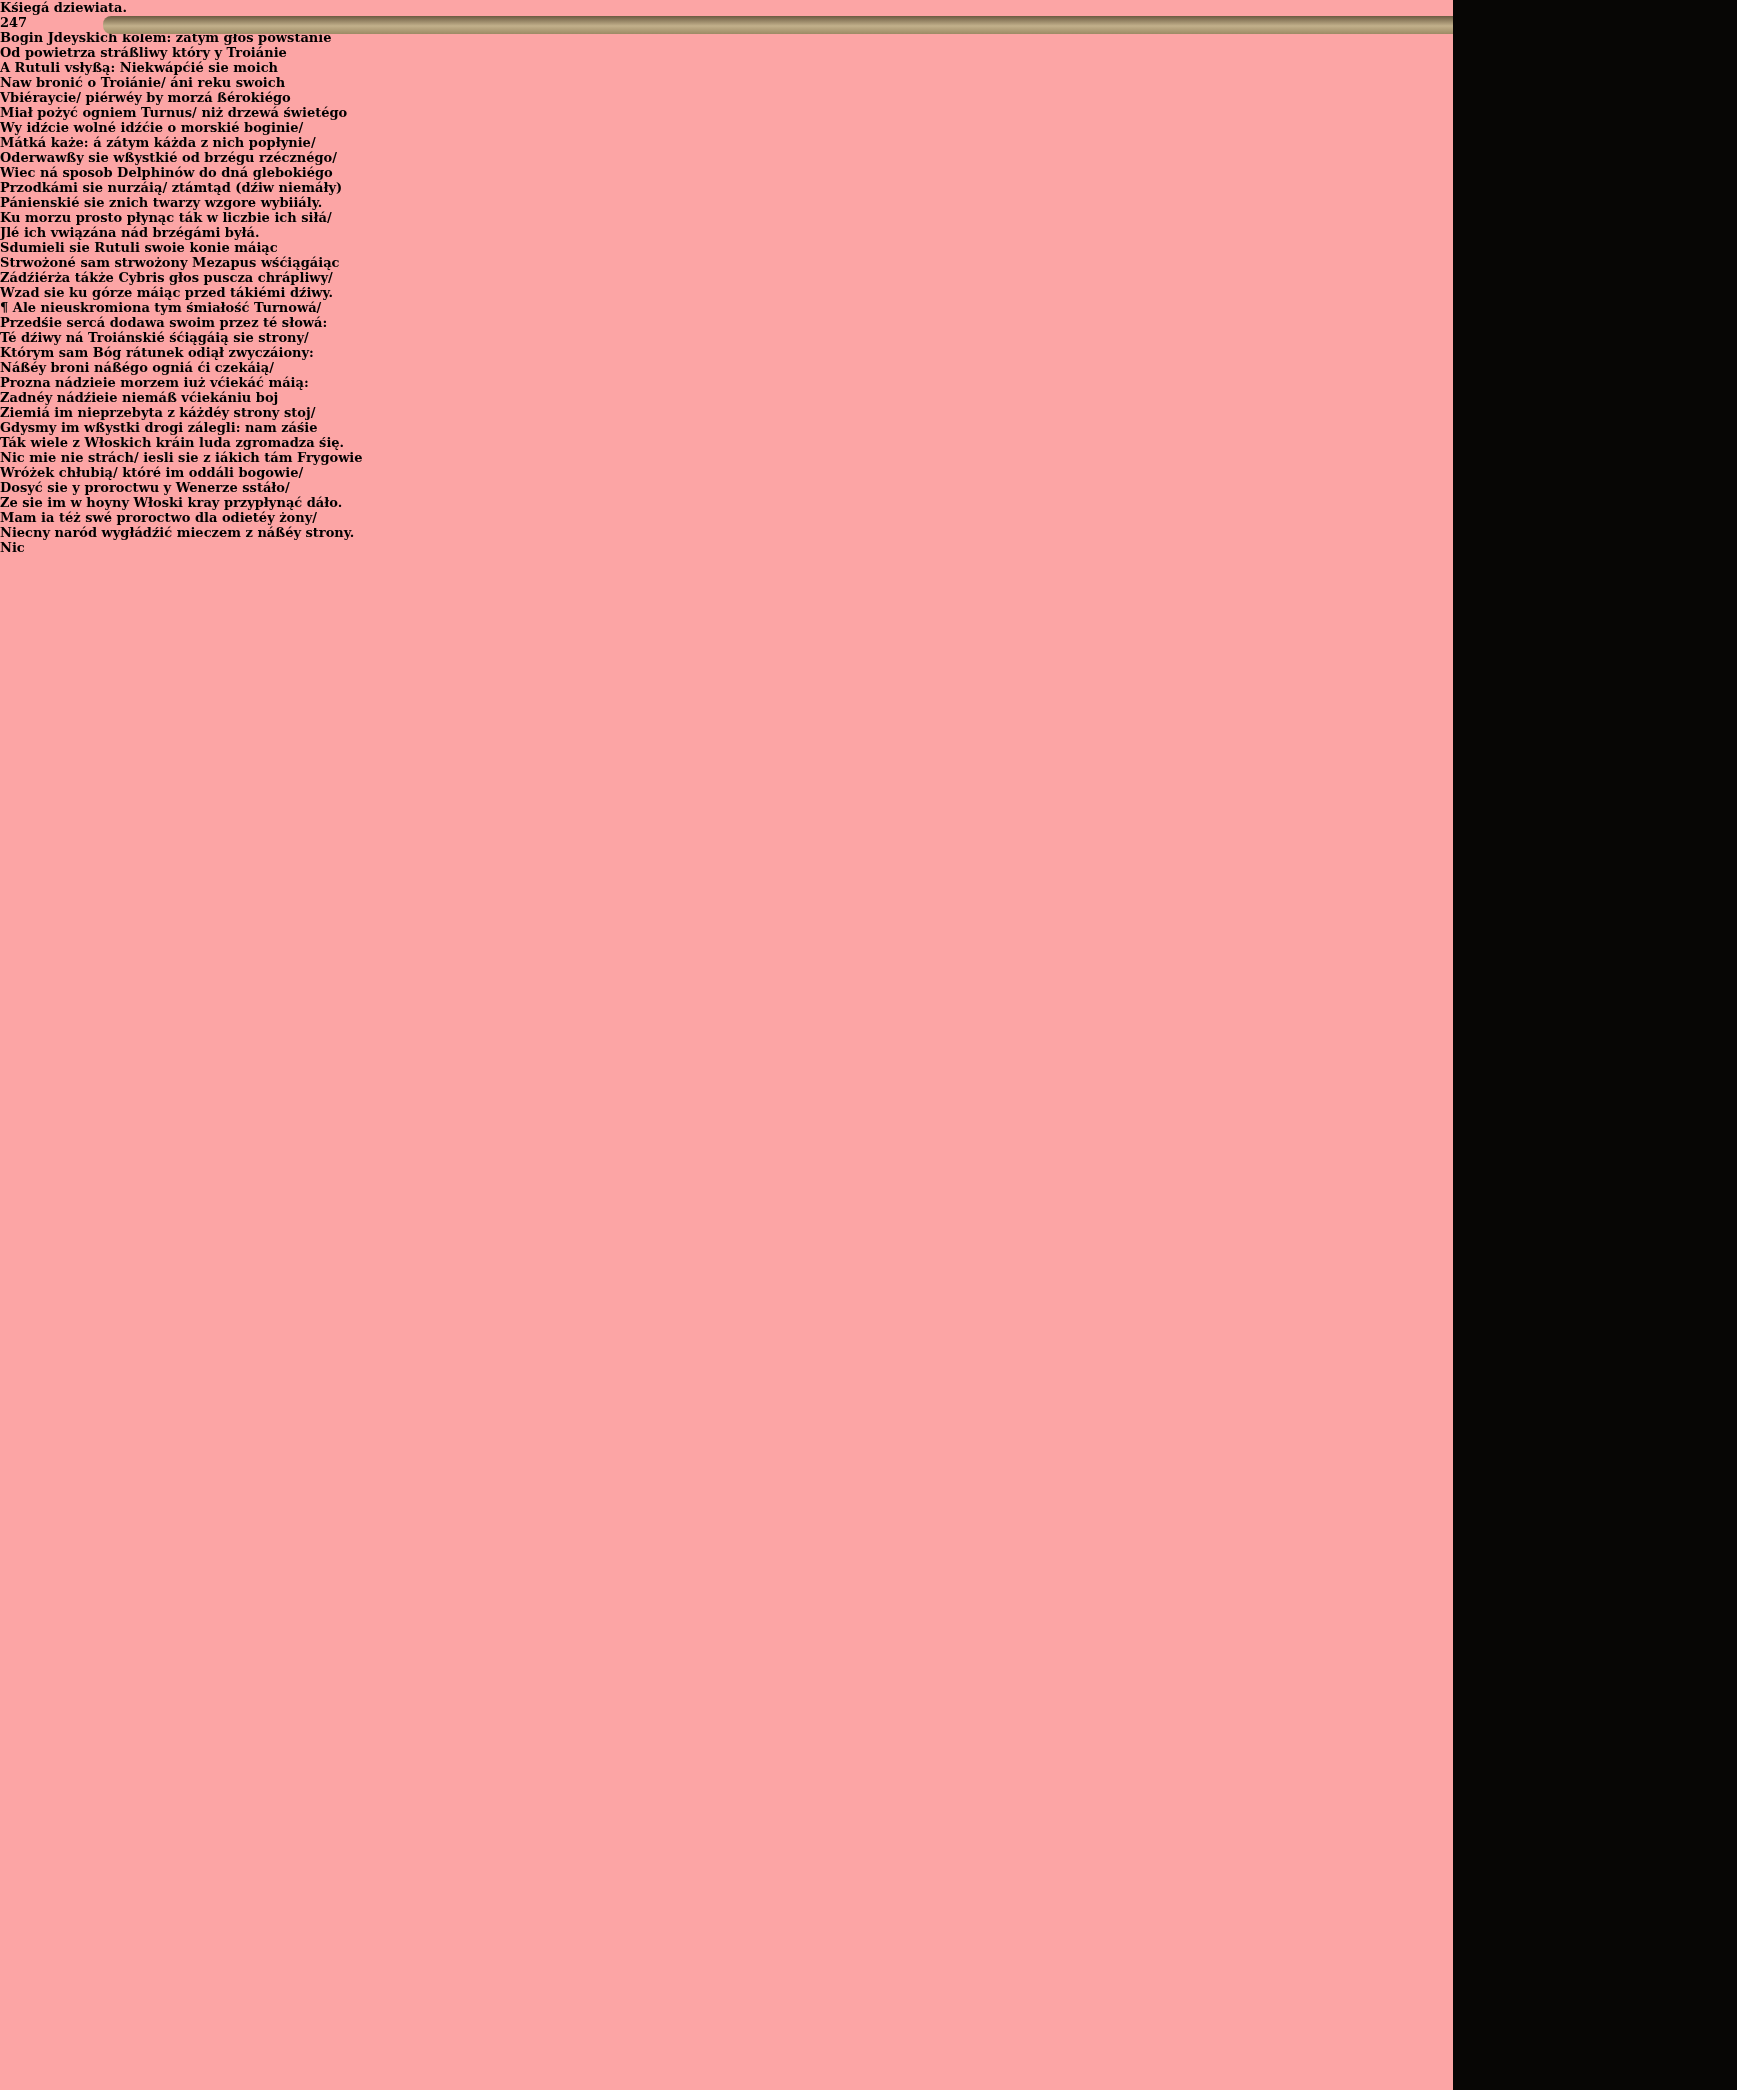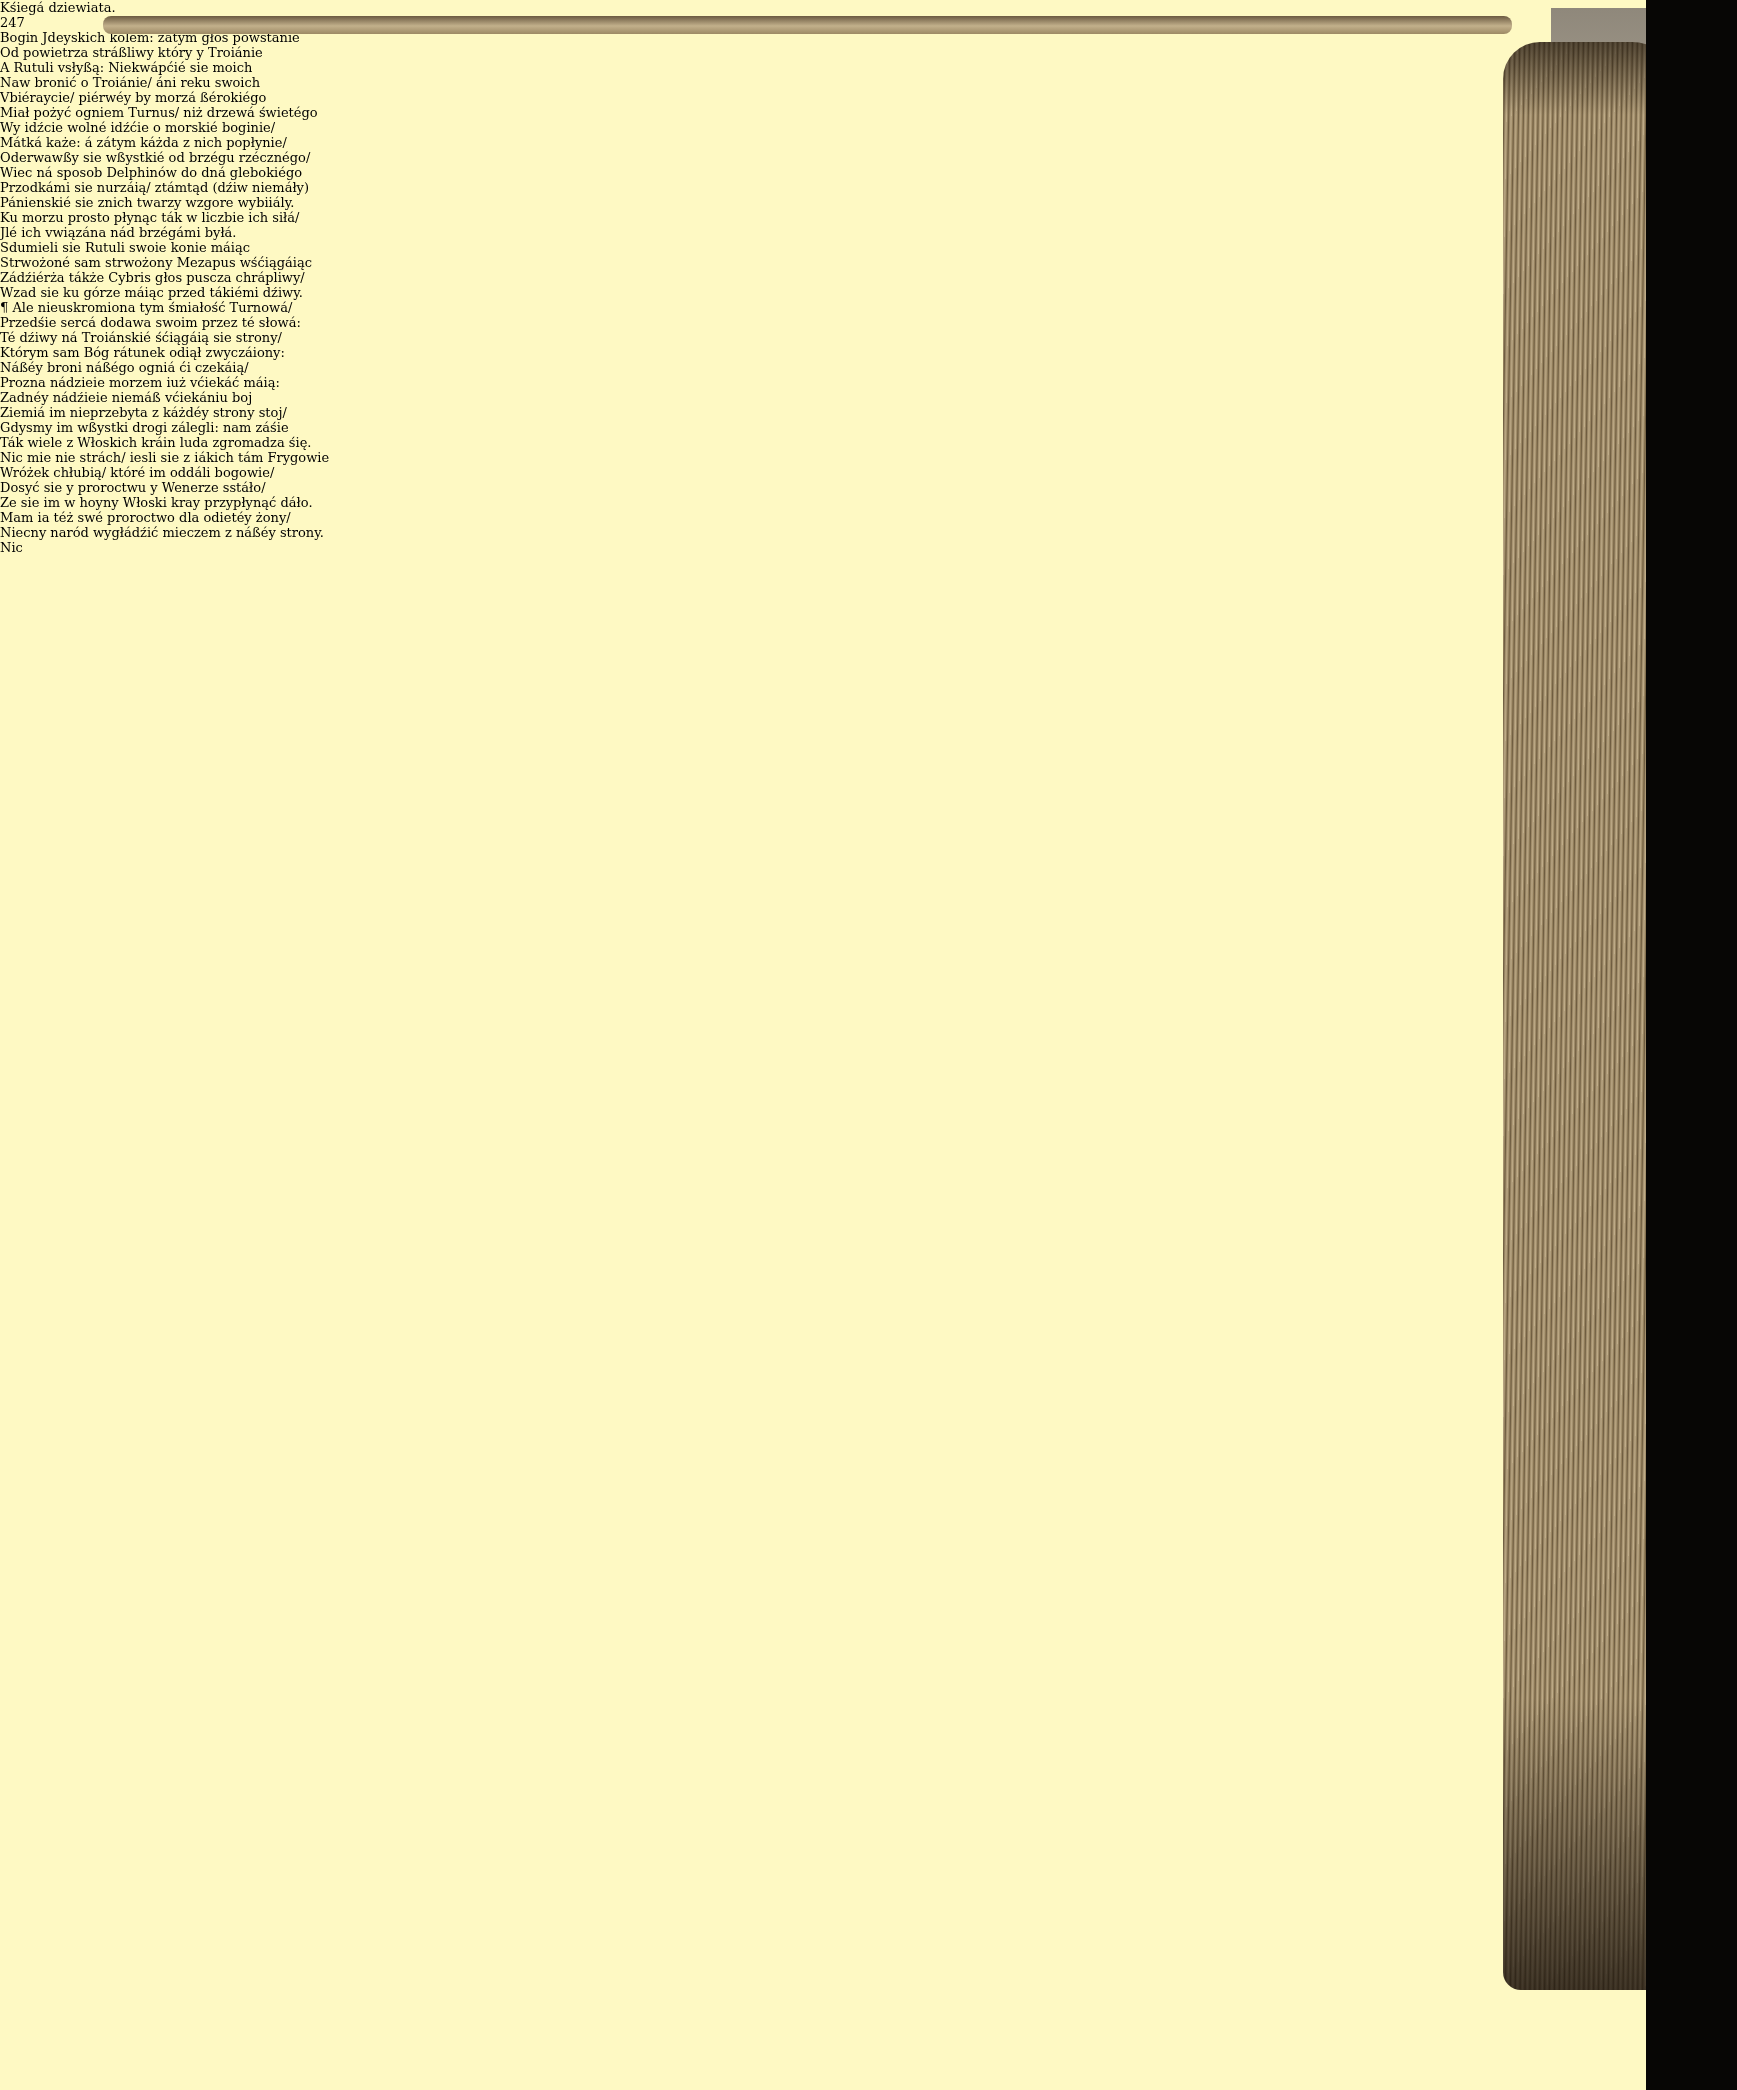--- a/index.html
+++ b/index.html
@@ -1,17 +1,17 @@
 <!DOCTYPE html>
 <html style="font-size:13px"><head>
 <meta charset="utf-8">
 <style>
   html,body{margin:0;padding:0;background:#070605;}
-  .scene{position:relative;width:1646px;height:2091px;background:#fef9c3;overflow:hidden;
-         font-family:"DejaVu Serif", serif;}
+  .scene{position:relative;width:1453px;height:2091px;background:#fca5a5;overflow:hidden;
+         font-family:"DejaVu Serif", serif;font-weight:bold;}
   
   .corner-marble{position:absolute;left:1551px;top:8.1px;width:186px;height:98px;
     background:
       radial-gradient(8.1px 6.5px at 33px 57px, #4a443b 60%, transparent 65%),
       radial-gradient(6.5px 5.7px at 98px 41px, #554e44 60%, transparent 65%),
       radial-gradient(9.8px 7.3px at 147px 69px, #47413a 60%, transparent 65%),
       linear-gradient(180deg,#8f887b,#9a9284 60%,#847b6c);}
   .endpaper{position:absolute;left:1676px;top:0;width:62px;height:2091px;
     background:linear-gradient(180deg,#a89d8b 0,#9a8e7a 244px,#8d8069 733px,#7c6d57 1221px,#5f5140 1710px,#403527 2091px);}
   .marble{position:absolute;left:1687px;top:0;width:50px;height:2091px;

